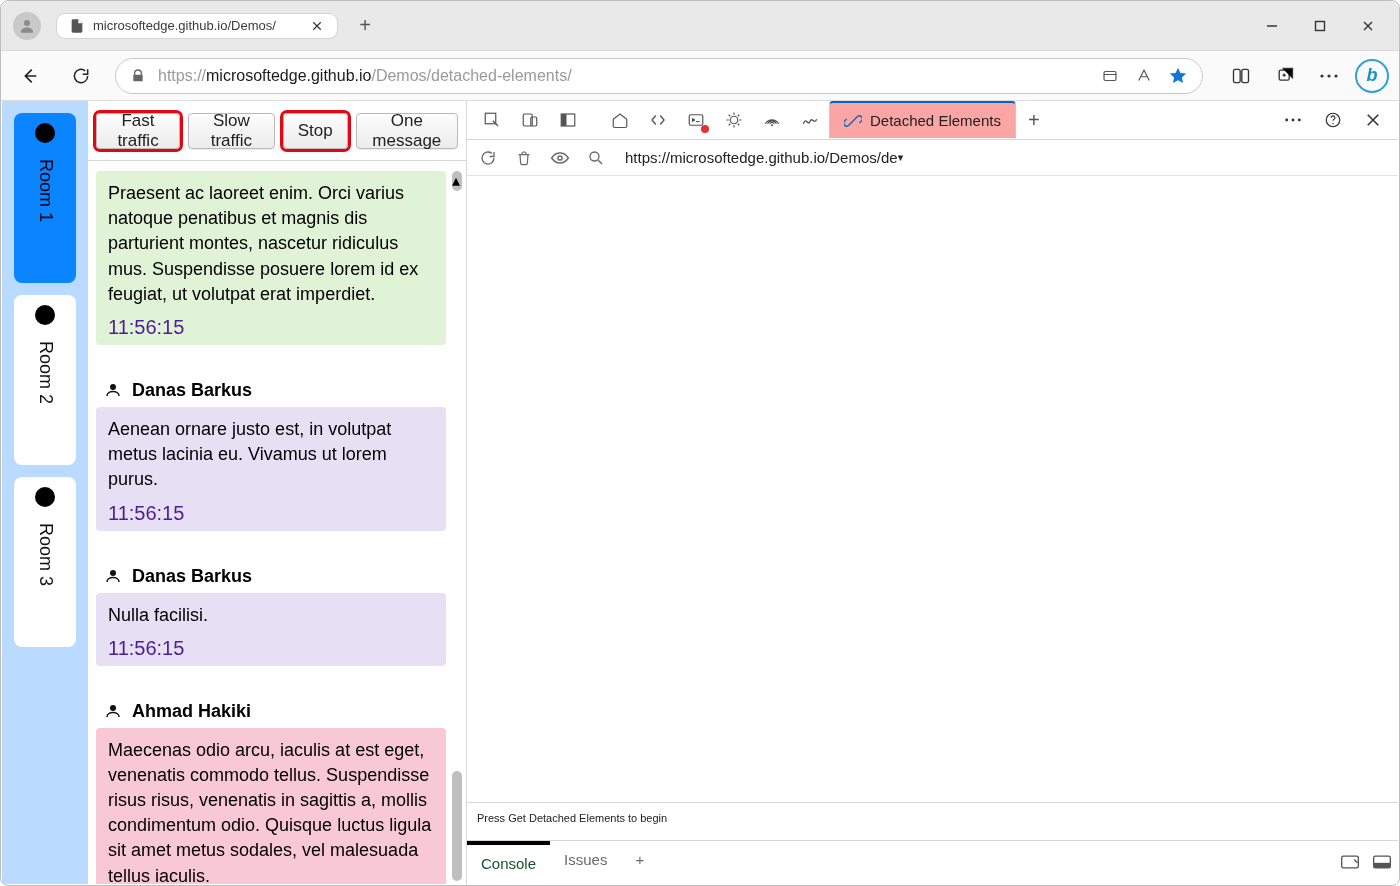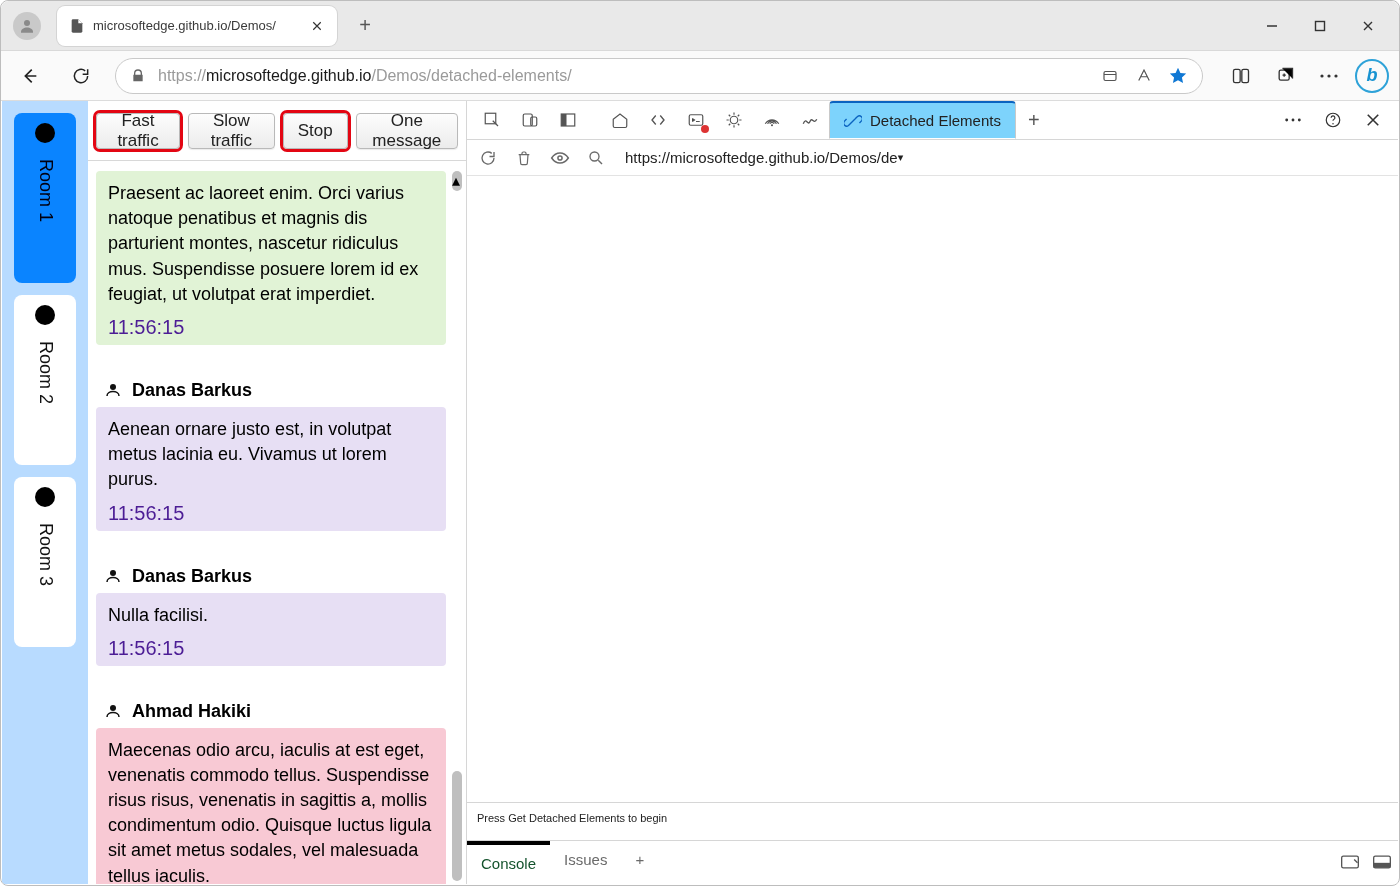--- a/index.html
+++ b/index.html
@@ -3,21 +3,21 @@
 <meta charset="utf-8">
 <style>
   * { box-sizing: border-box; margin: 0; padding: 0; }
   html, body { width: 1400px; height: 886px; overflow: hidden; font-family: "Segoe UI", Arial, sans-serif; }
   body { background: #ffffff; border: 1px solid #bdbdbd; border-radius: 8px; position: relative; }
 
   
   .titlebar { height: 50px; background: #e9e9e9; display: flex; align-items: center; padding: 0 8px; border-top-left-radius: 8px; border-top-right-radius: 8px; border-bottom: 1px solid #d9d9d9; }
   .profile-chip { width: 28px; height: 28px; border-radius: 50%; background: #c9c9c9; display: flex; align-items: center; justify-content: center; margin: 0 16px 0 4px; }
   .profile-chip svg { width: 18px; height: 18px; fill: #8a8a8a; }
-  .tab { display: flex; align-items: center; gap: 8px; background: #ffffff; height: 40px; border-radius: 8px; padding: 0 12px; min-width: 280px; box-shadow: 0 0 0 1px #d4d4d4; }
+  .tab { display: flex; align-items: center; gap: 8px; background: #ffffff; height: 24px; border-radius: 8px; padding: 0 12px; min-width: 280px; box-shadow: 0 0 0 1px #d4d4d4; }
   .tab-favicon { width: 16px; height: 16px; }
   .tab-title { font-size: 13px; color: #3a3a3a; flex: 1; white-space: nowrap; overflow: hidden; text-overflow: ellipsis; }
   .tab-close { width: 16px; height: 16px; display: flex; align-items: center; justify-content: center; color: #555; }
   .newtab-btn { width: 32px; height: 32px; display: flex; align-items: center; justify-content: center; margin-left: 12px; color: #555; font-size: 20px; }
   .titlebar-spacer { flex: 1; }
   .win-btns { display: flex; gap: 2px; }
   .win-btn { width: 46px; height: 32px; display: flex; align-items: center; justify-content: center; color: #444; }
 
   
   .addrbar { height: 50px; background: #fafafa; display: flex; align-items: center; padding: 0 10px; gap: 16px; border-bottom: 1px solid #dcdcdc; }
@@ -65,21 +65,21 @@
   .vscrollbar { position:absolute; right:2px; top:60px; bottom:0; width:14px; }
   .vscroll-thumb { position:absolute; right:2px; width:10px; background:#bfbfbf; border-radius:5px; }
 
   
   .devtools { flex: 1; display: flex; flex-direction: column; background: #fff; }
   .dt-tabs-outer { border-bottom: 1px solid #d6d6d6; display:flex; align-items:center; }
   .dt-tabs { height: 38px; display:flex; align-items:stretch; padding-left: 6px; gap: 0; flex:1; }
   .dt-ticon { width: 38px; display:flex; align-items:center; justify-content:center; color:#4a4a4a; position:relative; }
   .dt-ticon.red::after { content:''; position:absolute; right:6px; bottom:6px; width:8px; height:8px; background:#d33; border-radius:50%; }
   .dt-tab { display:flex; align-items:center; gap:8px; padding: 0 14px; font-size:15px; color:#222; border:1px solid transparent; }
-  .dt-tab.active { border:1px solid #c9c9c9; border-bottom-color:#fff; background:#7dd3fc; border-top: 2px solid #0a63c0; border-radius: 4px 4px 0 0; }
+  .dt-tab.active { border:1px solid #c9c9c9; border-bottom-color:#fff; background:#fca5a5; border-top: 2px solid #0a63c0; border-radius: 4px 4px 0 0; }
   .dt-plus { width:36px; display:flex; align-items:center; justify-content:center; color:#555; font-size:20px; }
   .dt-right { margin-left:auto; display:flex; gap:10px; padding-right:10px; align-items:center; }
   .dt-icbtn { width:30px; height:30px; display:flex; align-items:center; justify-content:center; color:#444; }
 
   .dt-toolbar { height: 36px; display:flex; align-items:center; gap:14px; padding: 0 10px; border-bottom:1px solid #e3e3e3; }
   .dt-toolbar .ticon { width:22px; height:22px; display:flex; align-items:center; justify-content:center; color:#6a6a6a; }
   .dt-url-filter { font-size:15px; color:#222; display:flex; align-items:center; margin-left:4px; }
   .caret-down { font-size:11px; color:#222; }
 
   .dt-body { flex:1; position:relative; }

